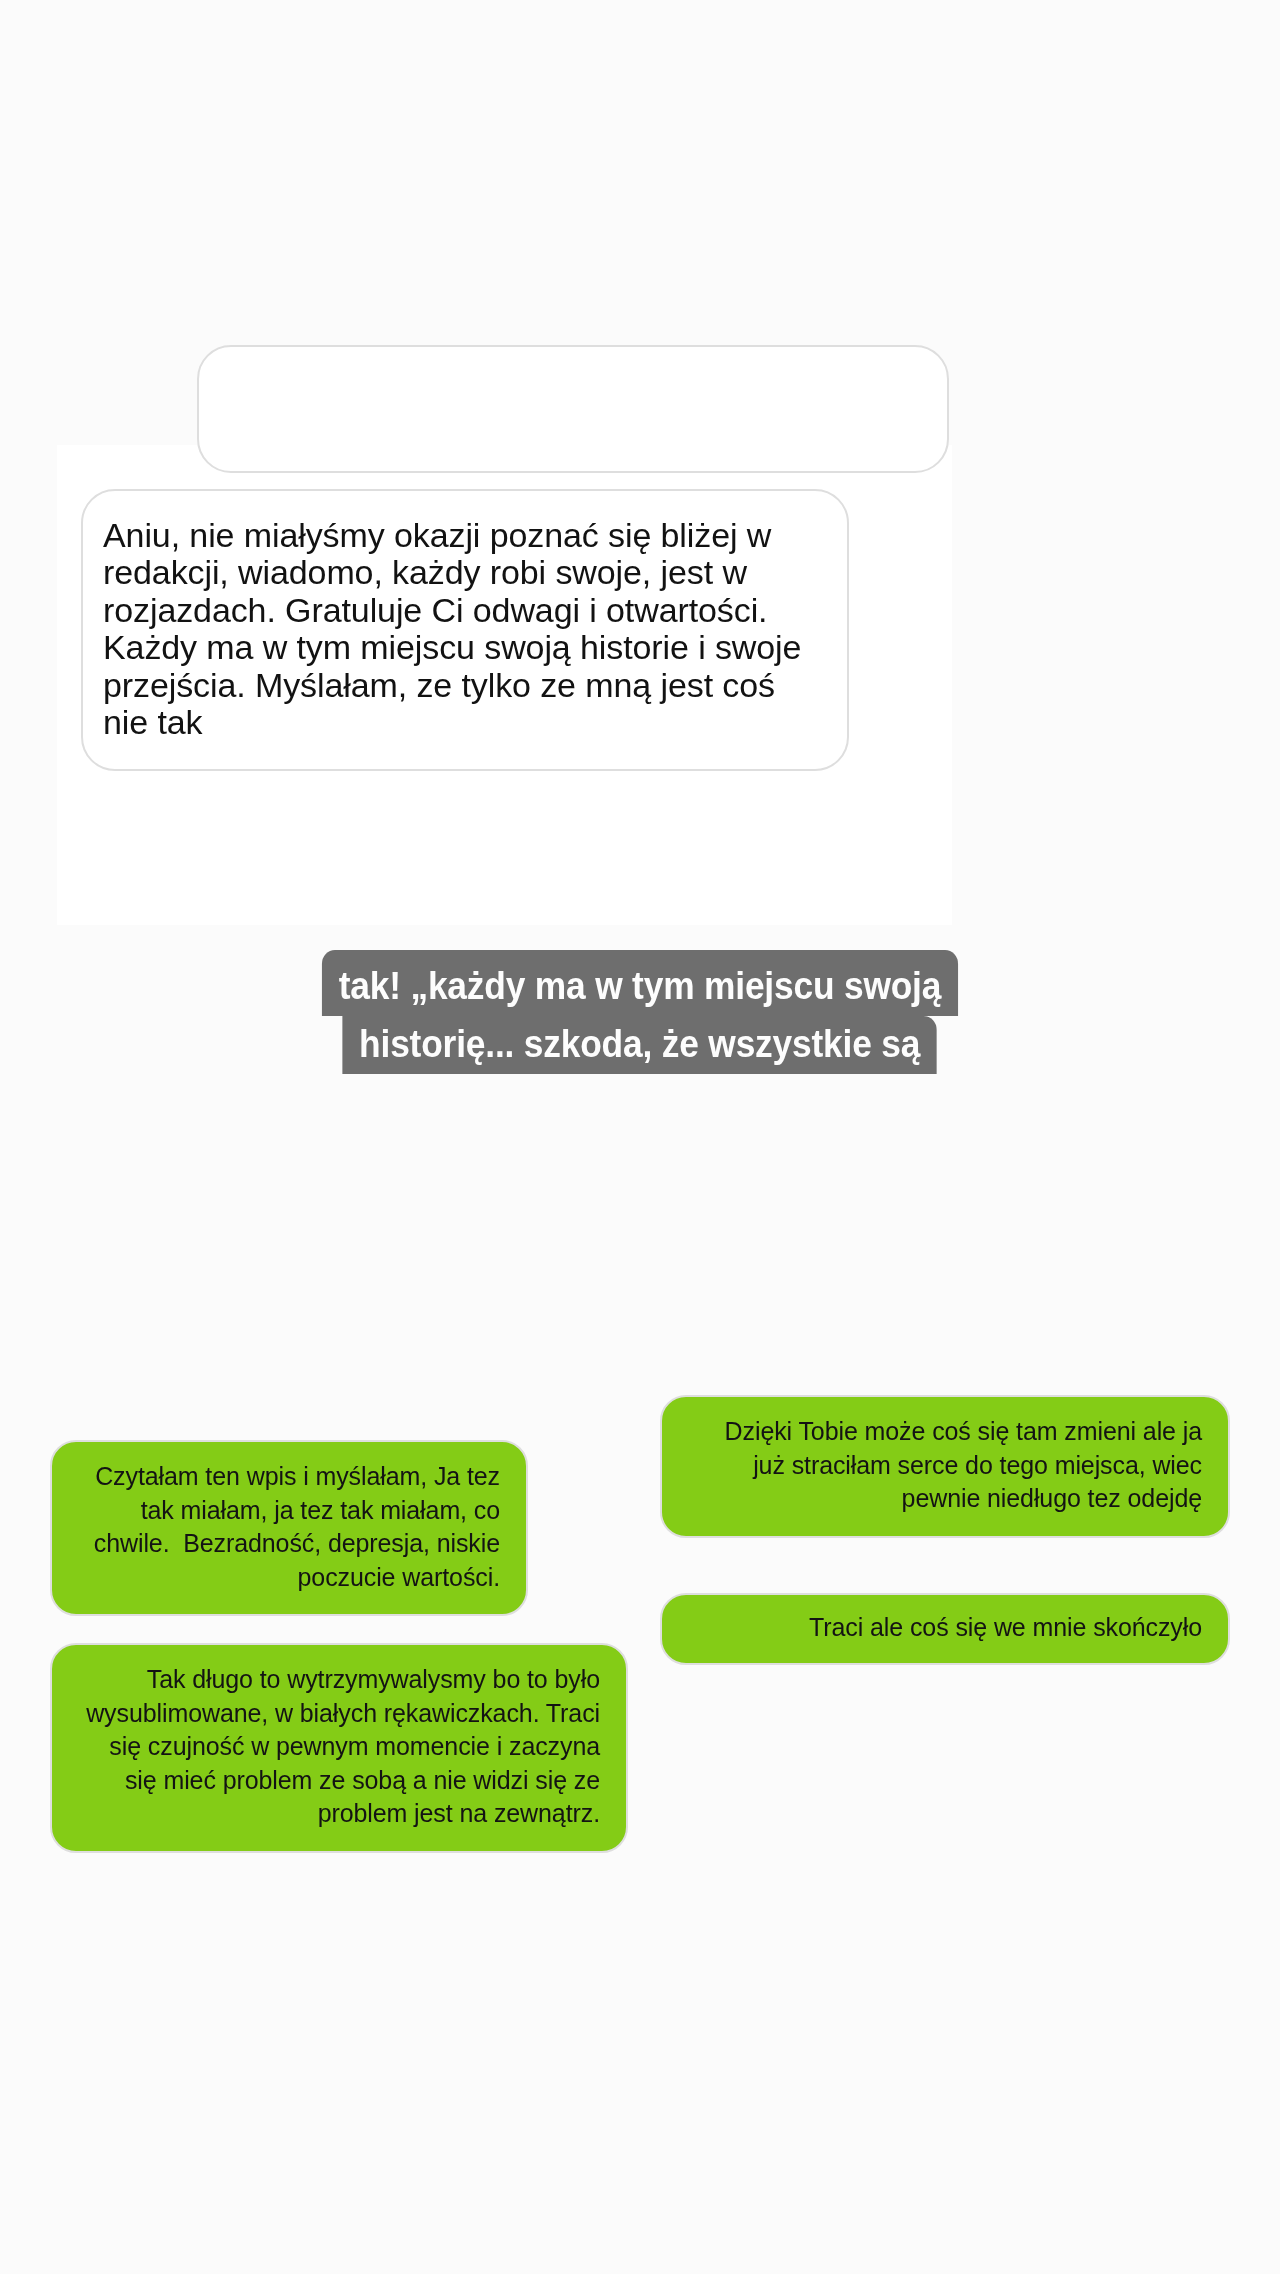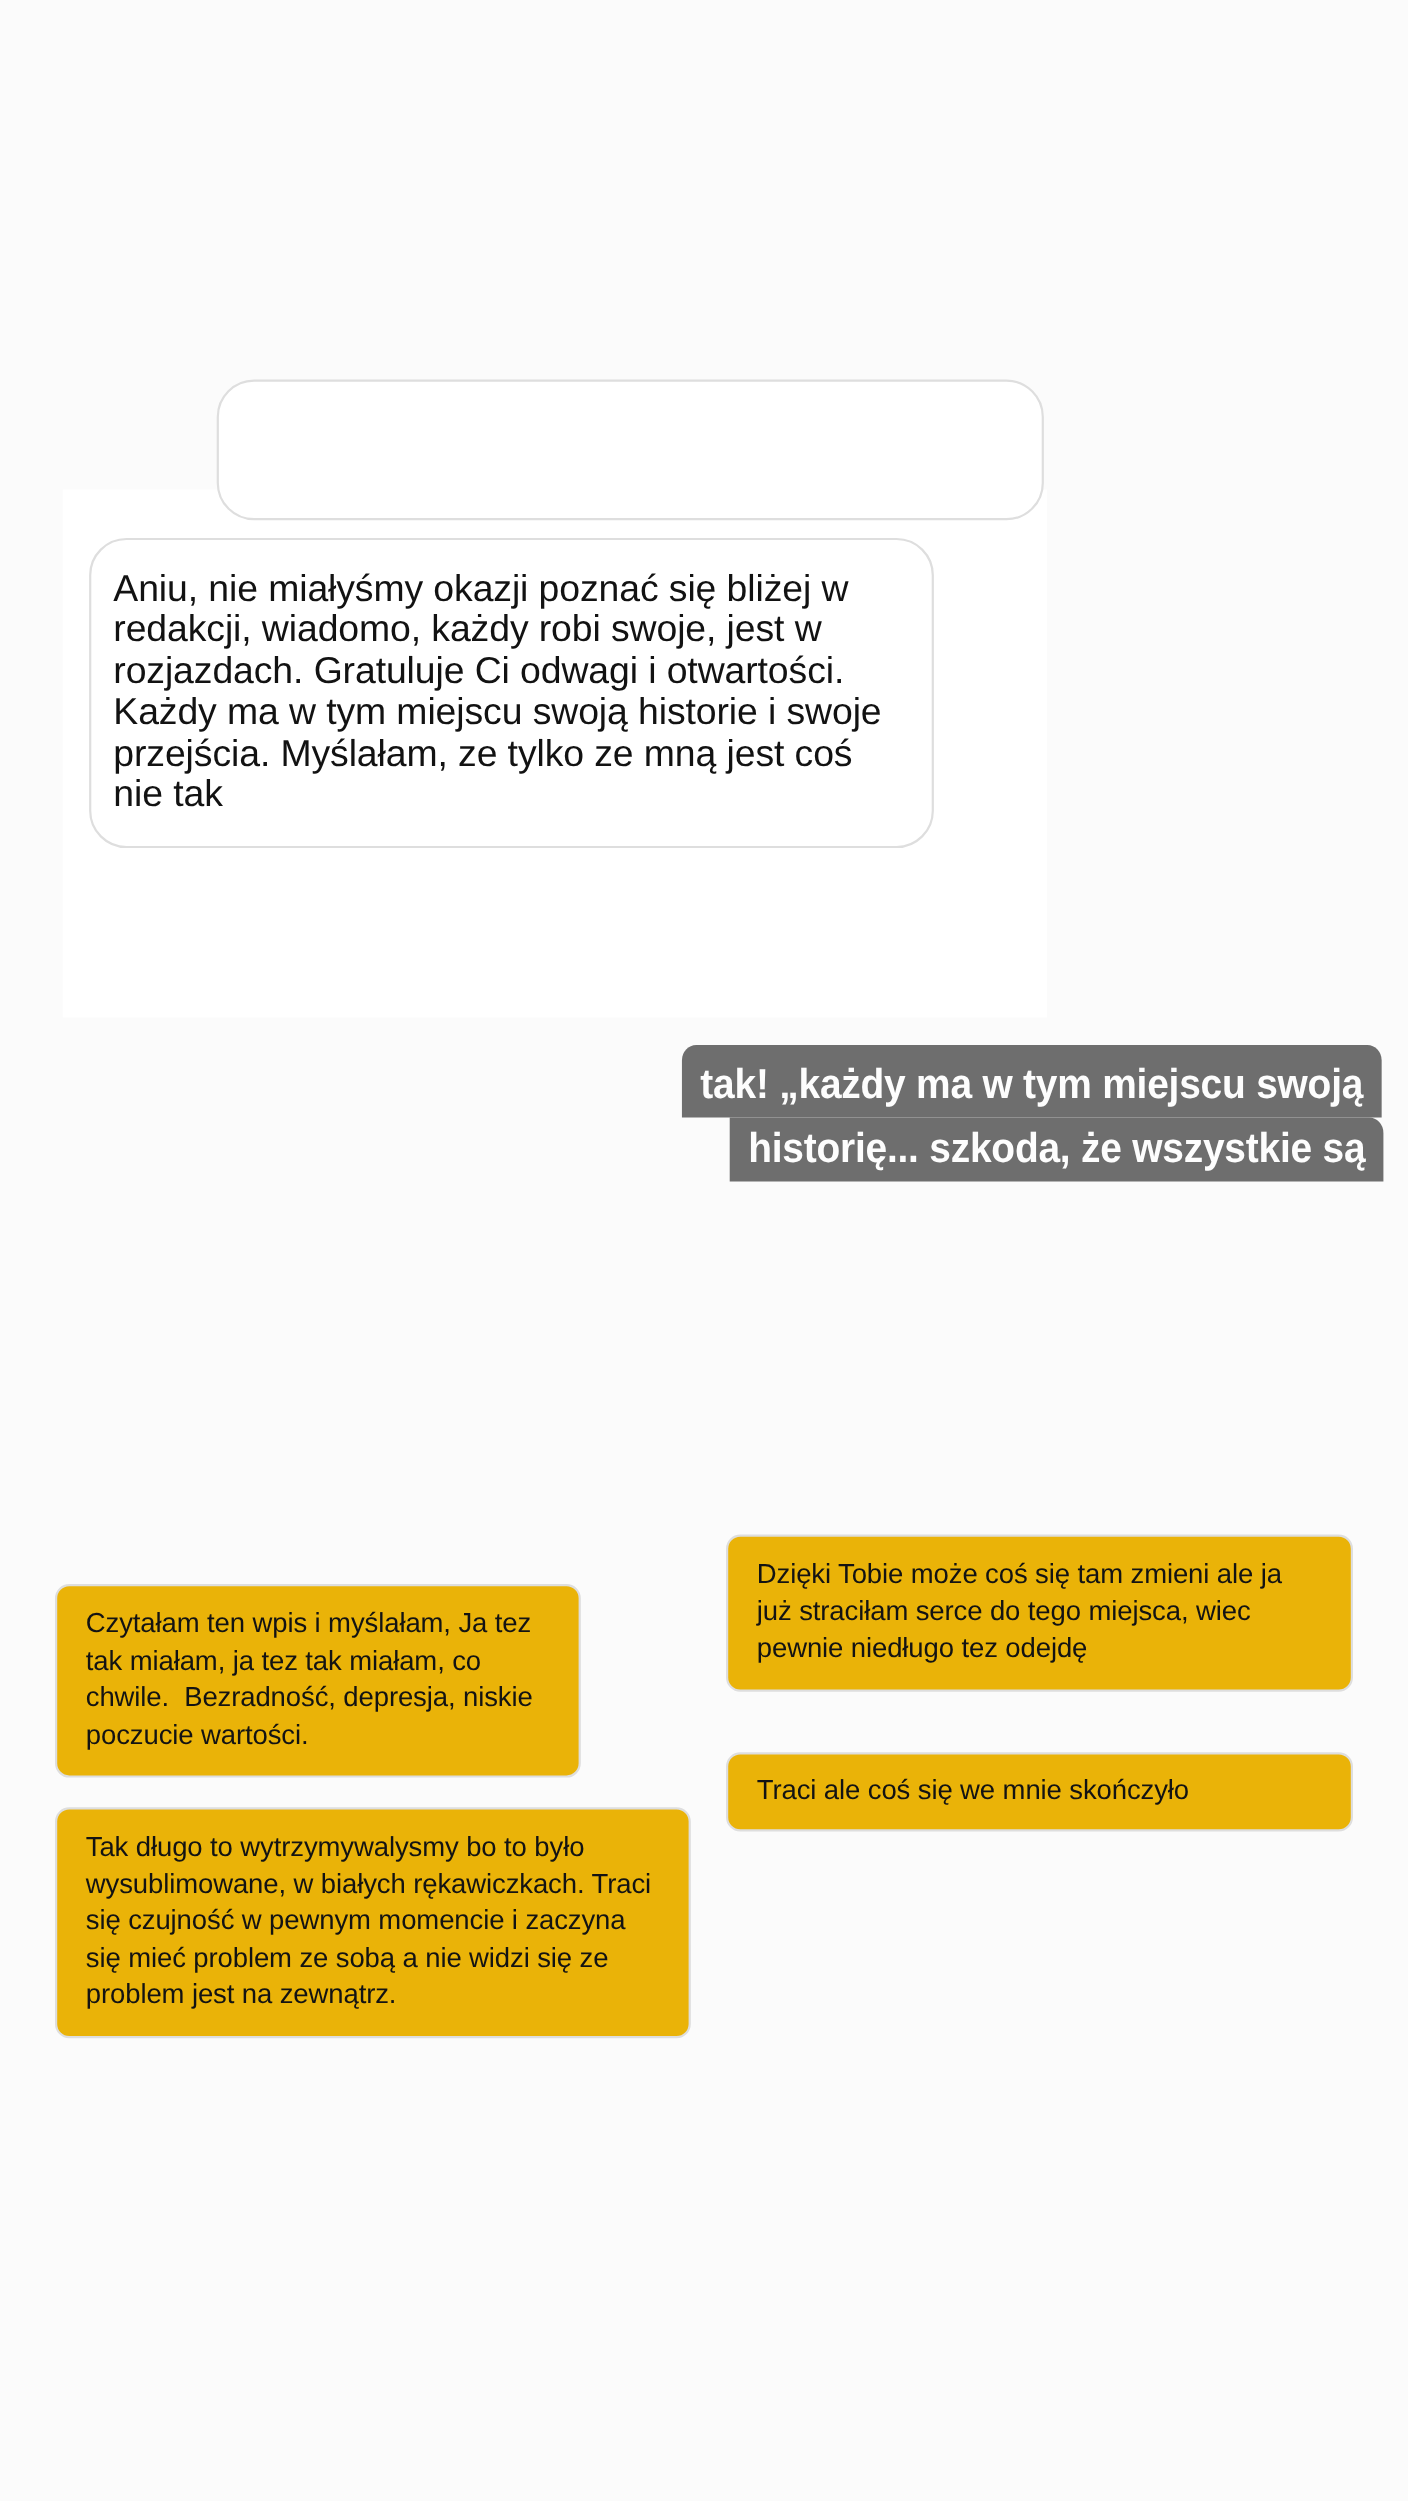--- a/index.html
+++ b/index.html
@@ -56,21 +56,21 @@
     letter-spacing: -0.1px;
     white-space: pre-wrap;
   }
 
   
   #story-caption {
     position: absolute;
     left: 0;
     top: 950px;
     width: 1280px;
-    text-align: right;
+    text-align: center;
   }
   #story-caption .cap-line {
     display: inline-block;
     background: #6e6e6e;
     color: #fdfdfd;
     font-size: 38px;
     font-weight: bold;
     line-height: 1.52;
     padding: 0 18px;
     white-space: nowrap;
@@ -94,25 +94,26 @@
   
   #chat-thread {
     position: absolute;
     left: 0;
     top: 1395px;
     width: 1280px;
     height: 600px;
   }
   .chat-bubble {
     position: absolute;
-    background: #eab308;
+    background: #84cc16;
     border: 2px solid #dedede;
-    border-radius: 13px;
+    border-radius: 26px;
     box-sizing: border-box;
     padding: 18px 26px 20px 26px;
+    text-align: right;
   }
   .chat-bubble .msg-text {
     font-size: 25px;
     line-height: 1.34;
     color: #131313;
     letter-spacing: -0.1px;
     white-space: pre-wrap;
   }
   .chat-bubble.compact { padding: 16px 26px 18px 26px; }
 

